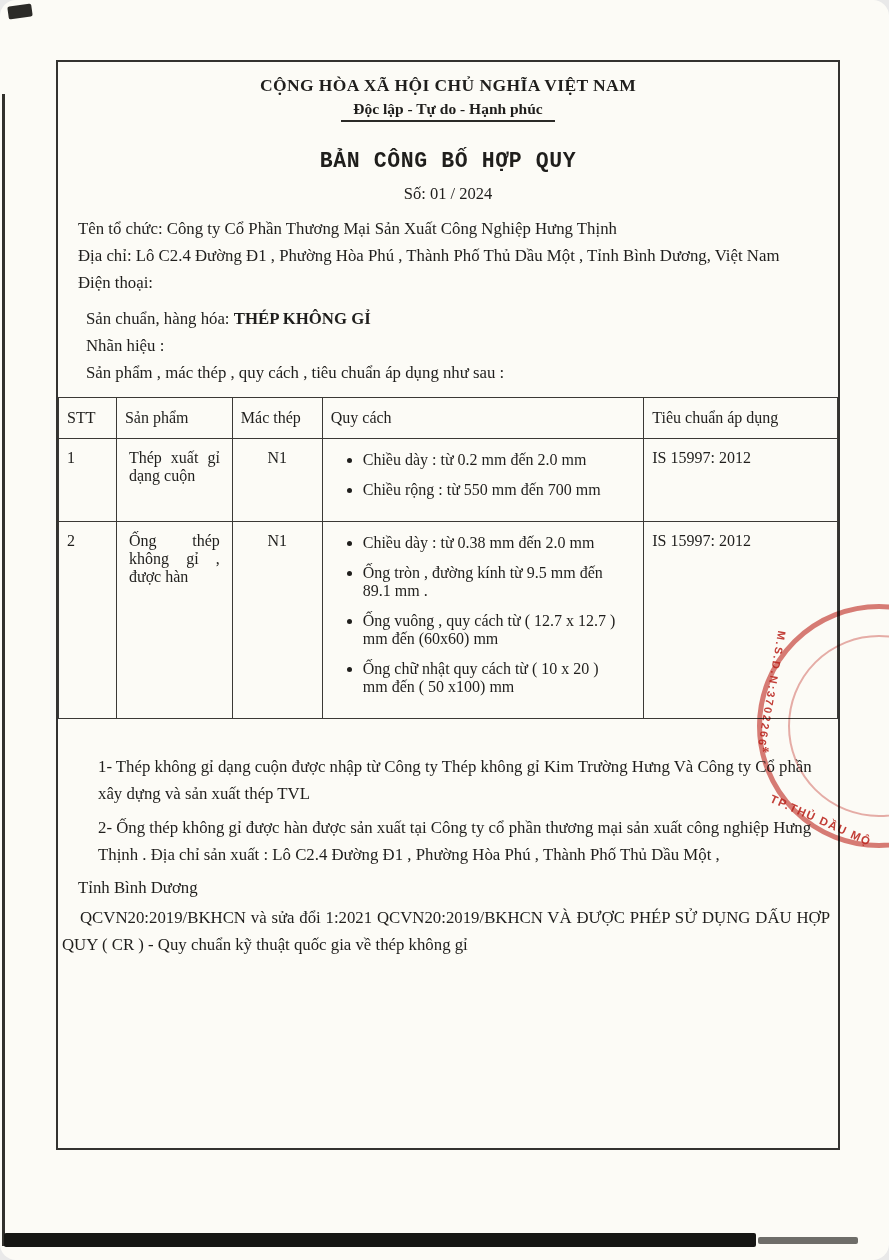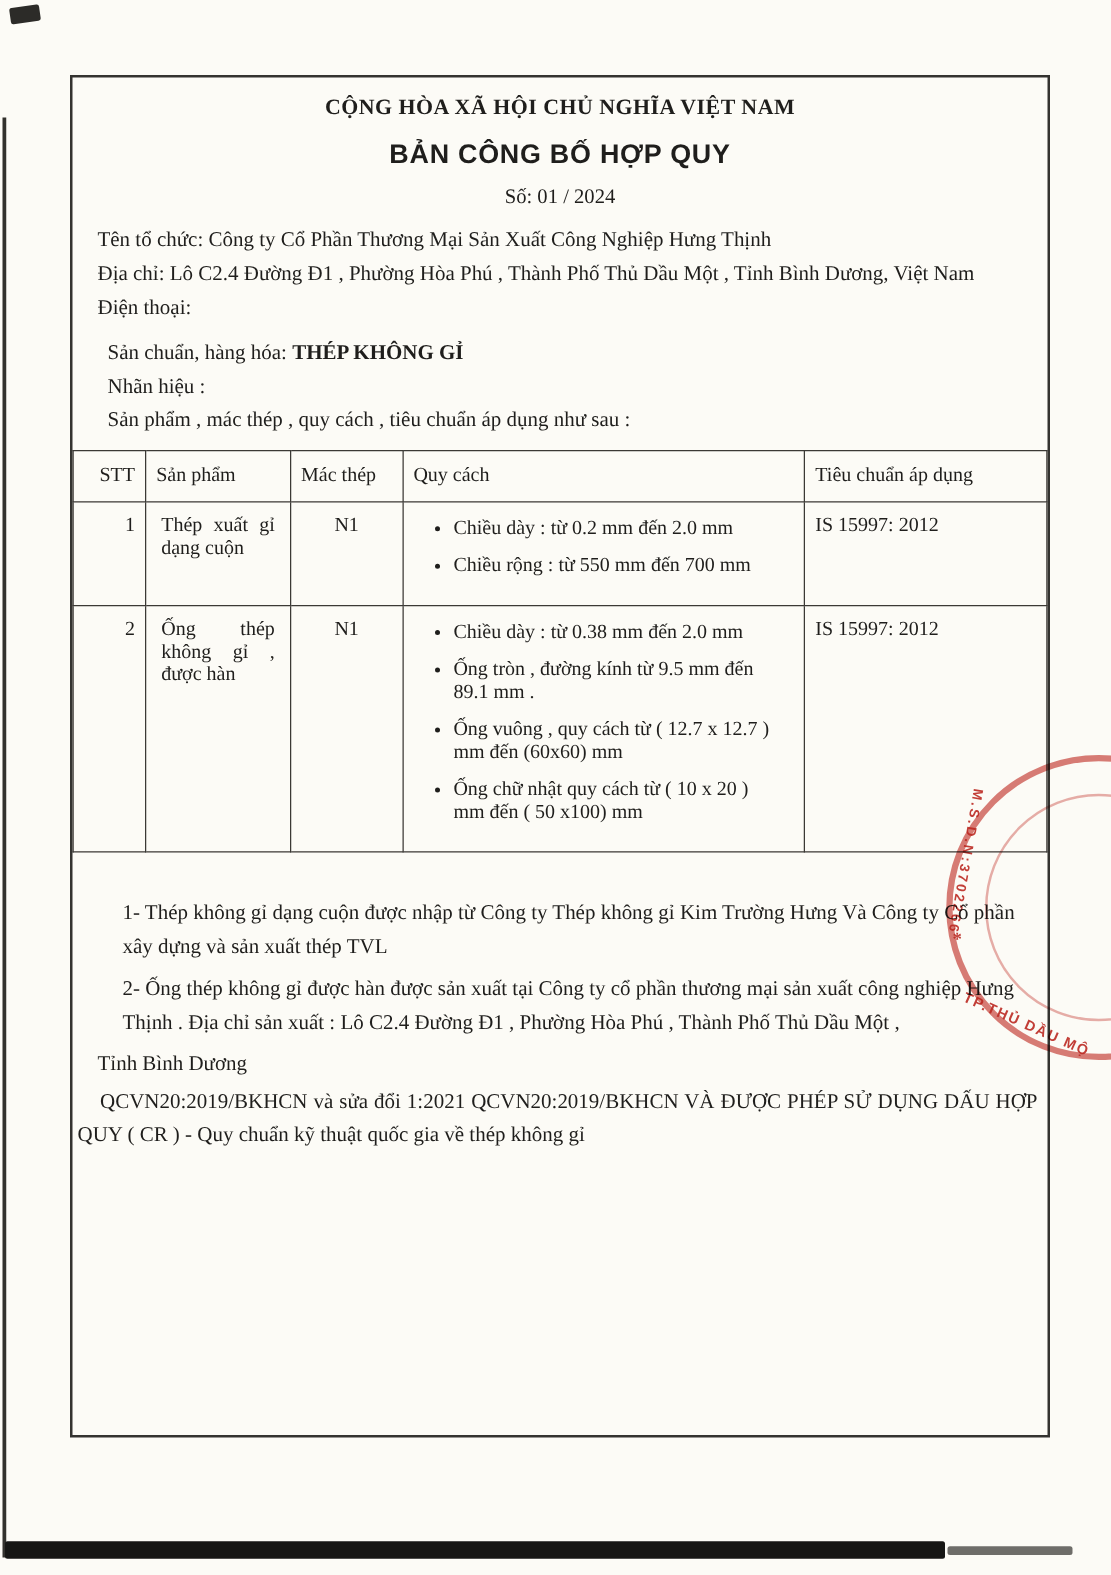--- a/index.html
+++ b/index.html
@@ -2,58 +2,59 @@
 <html><head>
 <meta charset="utf-8">
 <style>
   * { margin:0; padding:0; box-sizing:border-box; }
   html,body { background:#e9e9e9; }
   .page {
     position:relative; width:889px; height:1260px; margin:0 auto;
     background:#fcfbf6; overflow:hidden;
     font-family:"Liberation Serif","DejaVu Serif",serif;
     color:#1f1e1c;
+    border-radius:16px;
   }
 
   
   .edge-left   { position:absolute; left:2px; top:94px; width:3px; height:1152px; background:#32312d; }
   .corner-mark { position:absolute; left:8px; top:5px; width:24px; height:13px; background:#2c2b28; transform:rotate(-8deg); border-radius:2px; }
   .bottom-bar  { position:absolute; left:4px; top:1233px; width:752px; height:14px; background:#161614; border-radius:2px; }
   .bottom-bar-tail { position:absolute; left:758px; top:1237px; width:100px; height:7px; background:#6e6d69; border-radius:2px; }
 
   
   .frame {
     position:absolute; left:56px; top:60px; width:784px; height:1090px;
     border:2px solid #343330;
   }
 
   .center { text-align:center; }
   .header-block { padding-top:13px; }
   .national-title { font-size:17.5px; font-weight:bold; letter-spacing:.4px; }
   .motto { margin-top:4px; font-size:15.5px; font-weight:bold; }
   .motto span { display:inline-block; border-bottom:2px solid #2b2a27; padding:0 12px 2px; }
   .doc-title {
-    margin-top:15px; font-size:21.5px; font-weight:bold; letter-spacing:.6px;
-    font-family:Liberation Sans, sans-serif;
+    margin-top:27px; font-size:21.5px; font-weight:bold; letter-spacing:.6px;
+    font-family:Liberation Mono, monospace;
   }
   .doc-number { margin-top:11px; font-size:16.5px; }
 
   .info { padding:11px 24px 0 20px; font-size:16.8px; line-height:1.56; }
   .info p { margin-top:1px; }
   .phone-line { margin-bottom:9px; }
   .indented { padding-left:8px; }
   .product-value { font-weight:bold; }
 
   table { width:100%; border-collapse:collapse; margin-top:11px; font-size:16px; }
   th, td {
     border:1.5px solid #3b3935; vertical-align:top;
     padding:10px 8px; text-align:left; font-weight:normal;
   }
   th { padding-top:11px; padding-bottom:11px; }
-  .c-stt  { text-align:right; }
+  .c-stt  { text-align:left; }
   td.c-sp { text-align:justify; padding-left:12px; padding-right:12px; }
   td.c-grade { text-align:center; }
   td.c-qc { padding-left:14px; }
   ul.qc { margin:0; padding-left:26px; list-style:disc; }
   ul.qc li { margin:2px 0 12px; padding-right:16px; }
 
   .notes { padding-top:34px; font-size:16.8px; line-height:1.62; }
   .note { margin:0 26px 6px 40px; }
   .plain-line { margin:1px 26px 1px 20px; }
   .regulation { margin:3px 8px 0 4px; text-align:justify; text-indent:18px; }
@@ -88,20 +89,23 @@
 
   <div class="corner-mark"></div>
   <div class="edge-left"></div>
   <div class="bottom-bar"></div>
   <div class="bottom-bar-tail"></div>
 
   <div class="frame">
 
     <div class="header-block center">
       <div class="national-title">CỘNG HÒA XÃ HỘI CHỦ NGHĨA VIỆT NAM</div>
+      <div class="motto">
+        <span>Độc lập - Tự do - Hạnh phúc</span>
+      </div>
       <div class="doc-title">BẢN CÔNG BỐ HỢP QUY</div>
       <div class="doc-number">Số: 01 / 2024</div>
     </div>
 
     <div class="info">
       <p>Tên tổ chức: Công ty Cổ Phần Thương Mại Sản Xuất Công Nghiệp Hưng Thịnh</p>
       <p>Địa chỉ: Lô C2.4 Đường Đ1 , Phường Hòa Phú , Thành Phố Thủ Dầu Một , Tỉnh Bình Dương, Việt Nam</p>
       <p class="phone-line">Điện thoại:</p>
       <p class="indented"><span>Sản chuẩn, hàng hóa: </span><span class="product-value">THÉP KHÔNG GỈ</span></p>
       <p class="indented">Nhãn hiệu :</p>

